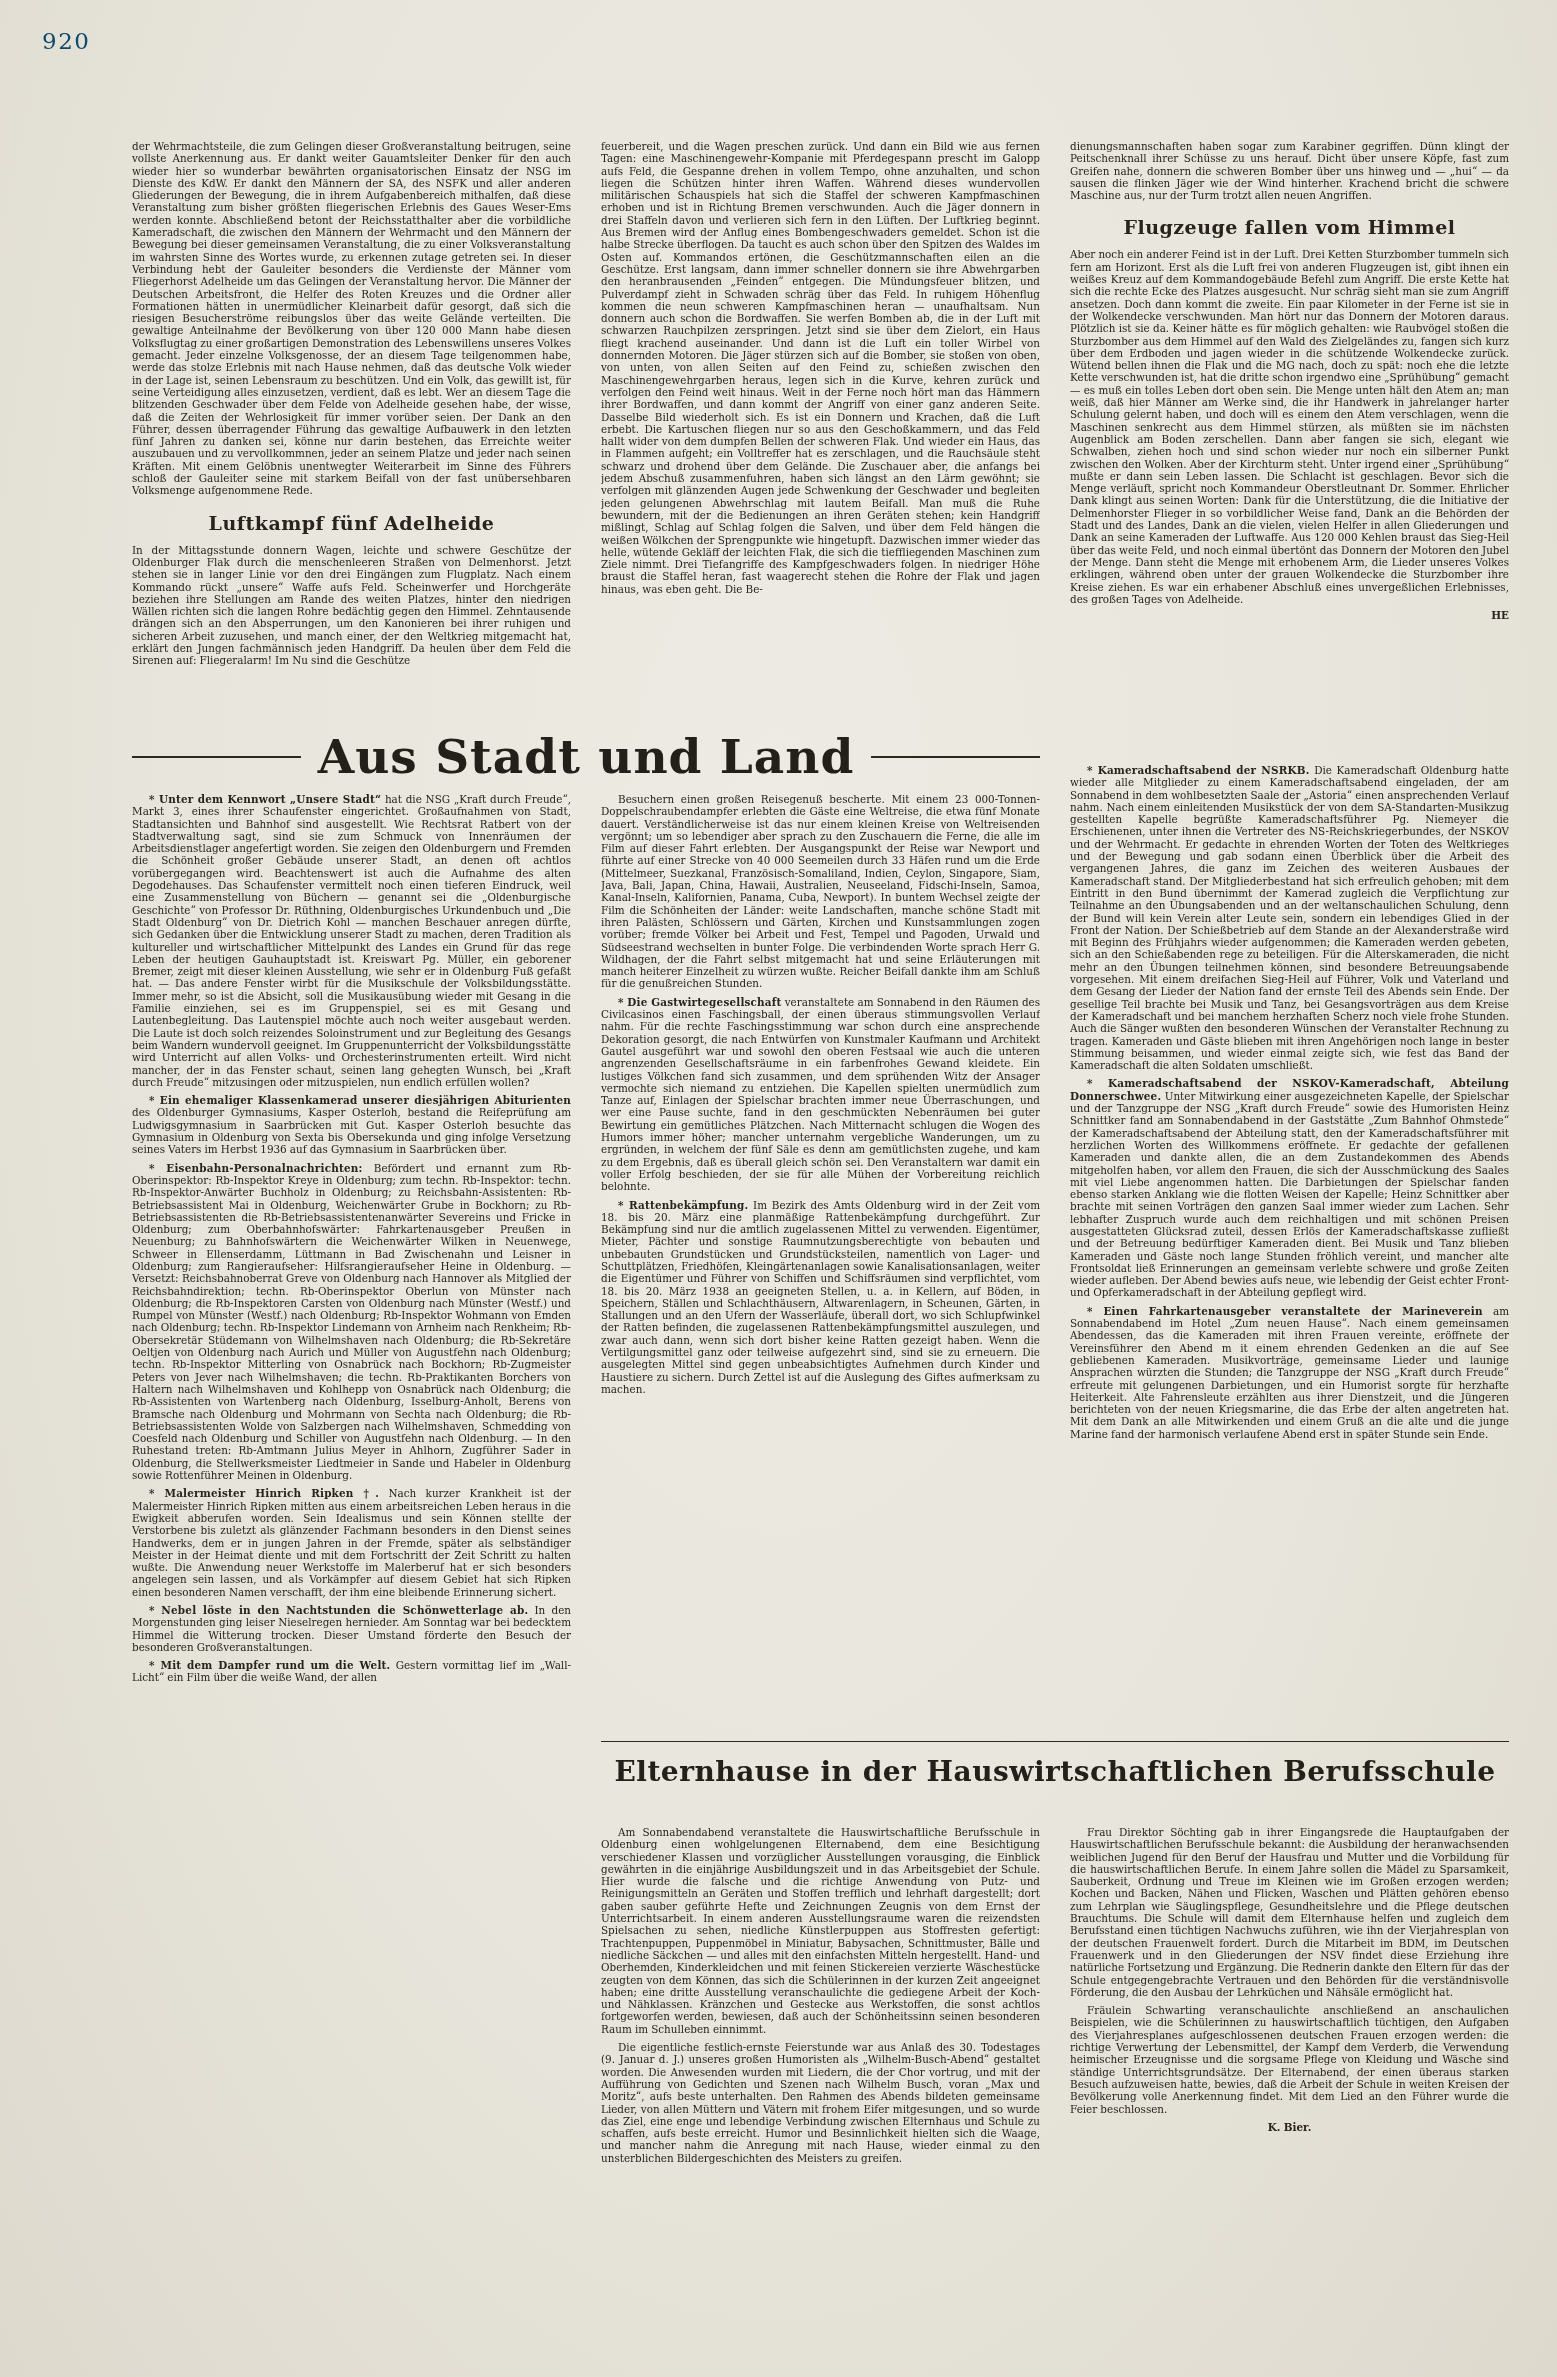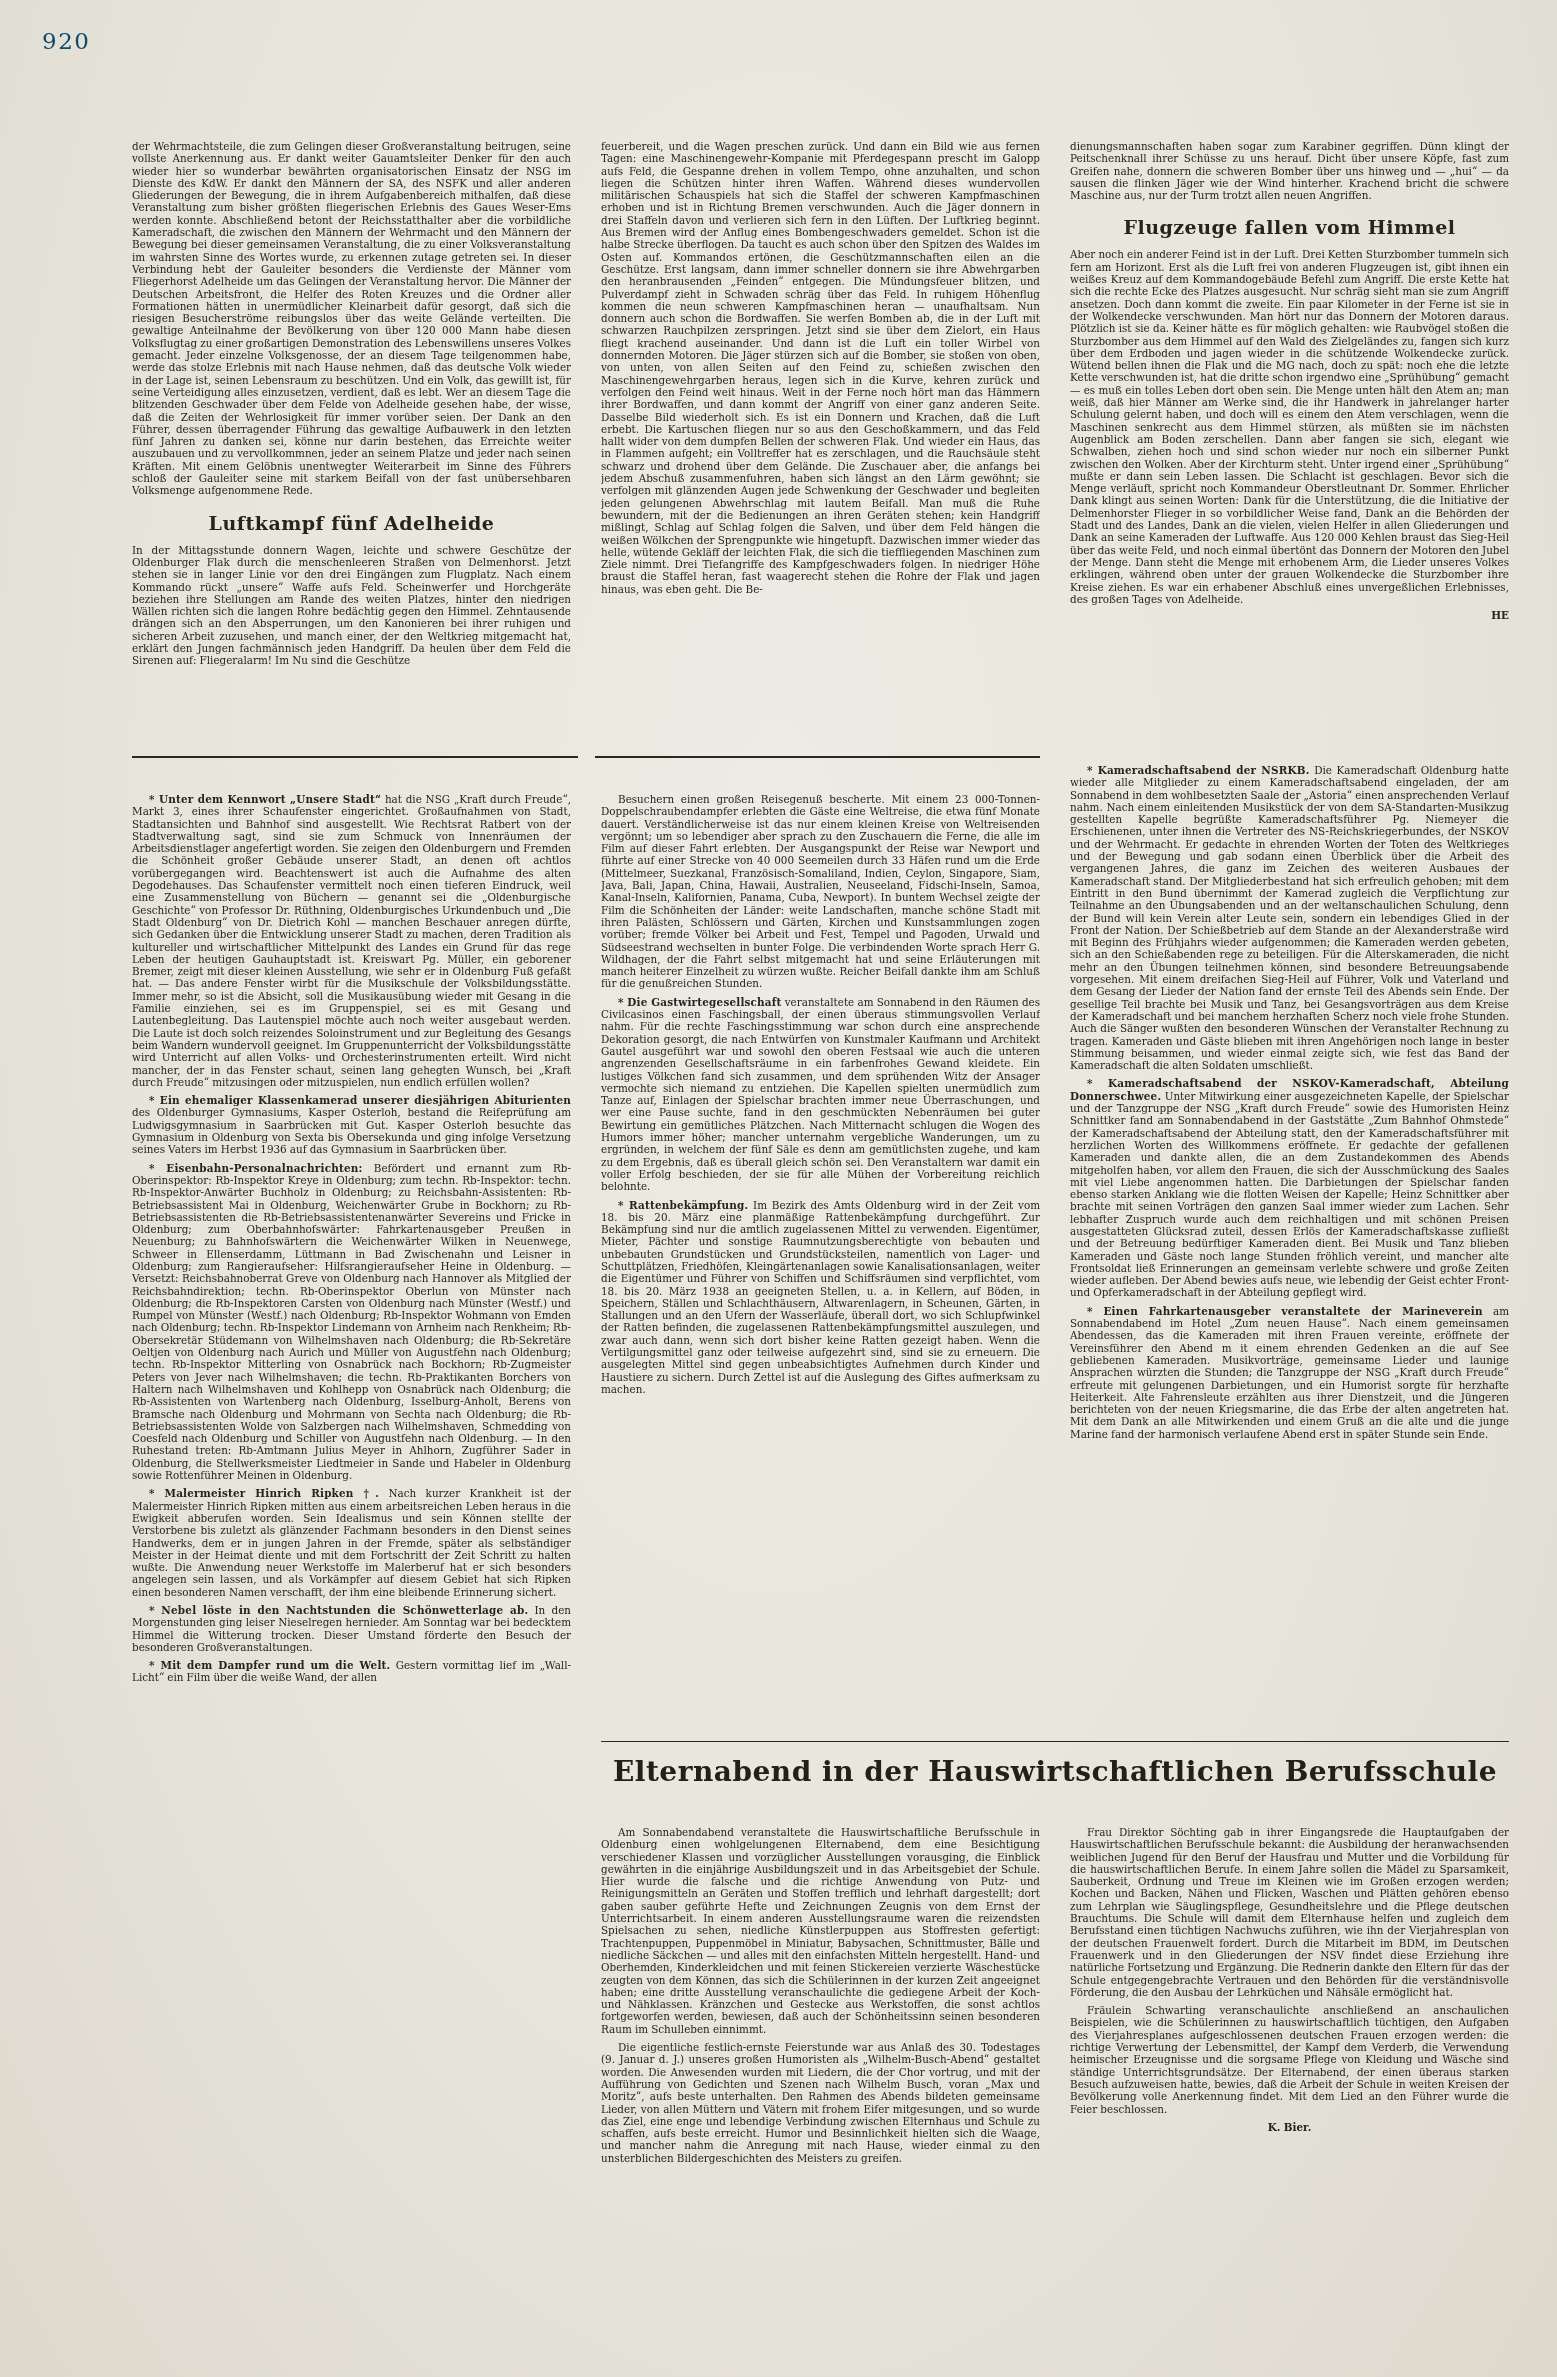--- a/index.html
+++ b/index.html
@@ -47,20 +47,21 @@
 
 <div class="seg body-text" style="left:1070px;top:140px;width:439px;height:575px">
   <p class="flush">dienungsmannschaften haben sogar zum Karabiner gegriffen. Dünn klingt der Peitschenknall ihrer Schüsse zu uns herauf. Dicht über unsere Köpfe, fast zum Greifen nahe, donnern die schweren Bomber über uns hinweg und — „hui“ — da sausen die flinken Jäger wie der Wind hinterher. Krachend bricht die schwere Maschine aus, nur der Turm trotzt allen neuen Angriffen.</p>
   <h3 class="subhead">Flugzeuge fallen vom Himmel</h3>
   <p class="flush">Aber noch ein anderer Feind ist in der Luft. Drei Ketten Sturzbomber tummeln sich fern am Horizont. Erst als die Luft frei von anderen Flugzeugen ist, gibt ihnen ein weißes Kreuz auf dem Kommandogebäude Befehl zum Angriff. Die erste Kette hat sich die rechte Ecke des Platzes ausgesucht. Nur schräg sieht man sie zum Angriff ansetzen. Doch dann kommt die zweite. Ein paar Kilometer in der Ferne ist sie in der Wolkendecke verschwunden. Man hört nur das Donnern der Motoren daraus. Plötzlich ist sie da. Keiner hätte es für möglich gehalten: wie Raubvögel stoßen die Sturzbomber aus dem Himmel auf den Wald des Zielgeländes zu, fangen sich kurz über dem Erdboden und jagen wieder in die schützende Wolkendecke zurück. Wütend bellen ihnen die Flak und die MG nach, doch zu spät: noch ehe die letzte Kette verschwunden ist, hat die dritte schon irgendwo eine „Sprühübung“ gemacht — es muß ein tolles Leben dort oben sein. Die Menge unten hält den Atem an; man weiß, daß hier Männer am Werke sind, die ihr Handwerk in jahrelanger harter Schulung gelernt haben, und doch will es einem den Atem verschlagen, wenn die Maschinen senkrecht aus dem Himmel stürzen, als müßten sie im nächsten Augenblick am Boden zerschellen. Dann aber fangen sie sich, elegant wie Schwalben, ziehen hoch und sind schon wieder nur noch ein silberner Punkt zwischen den Wolken. Aber der Kirchturm steht. Unter irgend einer „Sprühübung“ mußte er dann sein Leben lassen. Die Schlacht ist geschlagen. Bevor sich die Menge verläuft, spricht noch Kommandeur Oberstleutnant Dr. Sommer. Ehrlicher Dank klingt aus seinen Worten: Dank für die Unterstützung, die die Initiative der Delmenhorster Flieger in so vorbildlicher Weise fand, Dank an die Behörden der Stadt und des Landes, Dank an die vielen, vielen Helfer in allen Gliederungen und Dank an seine Kameraden der Luftwaffe. Aus 120 000 Kehlen braust das Sieg-Heil über das weite Feld, und noch einmal übertönt das Donnern der Motoren den Jubel der Menge. Dann steht die Menge mit erhobenem Arm, die Lieder unseres Volkes erklingen, während oben unter der grauen Wolkendecke die Sturzbomber ihre Kreise ziehen. Es war ein erhabener Abschluß eines unvergeßlichen Erlebnisses, des großen Tages von Adelheide.</p>
   <div class="initials">HE</div>
 </div>
 
 <div class="seg section-header" style="left:132px;top:729px;width:908px;height:55px">
   <div class="rule"></div>
+  <div class="section-title">Aus Stadt und Land</div>
   <div class="rule"></div>
 </div>
 
 <div class="seg body-text" style="left:132px;top:793px;width:439px;height:1549px">
 
     <p class="news-item">
       <span class="lead">* Unter dem Kennwort „Unsere Stadt“</span>
       <span>hat die NSG „Kraft durch Freude“, Markt 3, eines ihrer Schaufenster eingerichtet. Großaufnahmen von Stadt, Stadtansichten und Bahnhof sind ausgestellt. Wie Rechtsrat Ratbert von der Stadtverwaltung sagt, sind sie zum Schmuck von Innenräumen der Arbeitsdienstlager angefertigt worden. Sie zeigen den Oldenburgern und Fremden die Schönheit großer Gebäude unserer Stadt, an denen oft achtlos vorübergegangen wird. Beachtenswert ist auch die Aufnahme des alten Degodehauses. Das Schaufenster vermittelt noch einen tieferen Eindruck, weil eine Zusammenstellung von Büchern — genannt sei die „Oldenburgische Geschichte“ von Professor Dr. Rüthning, Oldenburgisches Urkundenbuch und „Die Stadt Oldenburg“ von Dr. Dietrich Kohl — manchen Beschauer anregen dürfte, sich Gedanken über die Entwicklung unserer Stadt zu machen, deren Tradition als kultureller und wirtschaftlicher Mittelpunkt des Landes ein Grund für das rege Leben der heutigen Gauhauptstadt ist. Kreiswart Pg. Müller, ein geborener Bremer, zeigt mit dieser kleinen Ausstellung, wie sehr er in Oldenburg Fuß gefaßt hat. — Das andere Fenster wirbt für die Musikschule der Volksbildungsstätte. Immer mehr, so ist die Absicht, soll die Musikausübung wieder mit Gesang in die Familie einziehen, sei es im Gruppenspiel, sei es mit Gesang und Lautenbegleitung. Das Lautenspiel möchte auch noch weiter ausgebaut werden. Die Laute ist doch solch reizendes Soloinstrument und zur Begleitung des Gesangs beim Wandern wundervoll geeignet. Im Gruppenunterricht der Volksbildungsstätte wird Unterricht auf allen Volks- und Orchesterinstrumenten erteilt. Wird nicht mancher, der in das Fenster schaut, seinen lang gehegten Wunsch, bei „Kraft durch Freude“ mitzusingen oder mitzuspielen, nun endlich erfüllen wollen?</span>
     </p>
 
@@ -120,21 +121,21 @@
       <span>Unter Mitwirkung einer ausgezeichneten Kapelle, der Spielschar und der Tanzgruppe der NSG „Kraft durch Freude“ sowie des Humoristen Heinz Schnittker fand am Sonnabendabend in der Gaststätte „Zum Bahnhof Ohmstede“ der Kameradschaftsabend der Abteilung statt, den der Kameradschaftsführer mit herzlichen Worten des Willkommens eröffnete. Er gedachte der gefallenen Kameraden und dankte allen, die an dem Zustandekommen des Abends mitgeholfen haben, vor allem den Frauen, die sich der Ausschmückung des Saales mit viel Liebe angenommen hatten. Die Darbietungen der Spielschar fanden ebenso starken Anklang wie die flotten Weisen der Kapelle; Heinz Schnittker aber brachte mit seinen Vorträgen den ganzen Saal immer wieder zum Lachen. Sehr lebhafter Zuspruch wurde auch dem reichhaltigen und mit schönen Preisen ausgestatteten Glücksrad zuteil, dessen Erlös der Kameradschaftskasse zufließt und der Betreuung bedürftiger Kameraden dient. Bei Musik und Tanz blieben Kameraden und Gäste noch lange Stunden fröhlich vereint, und mancher alte Frontsoldat ließ Erinnerungen an gemeinsam verlebte schwere und große Zeiten wieder aufleben. Der Abend bewies aufs neue, wie lebendig der Geist echter Front- und Opferkameradschaft in der Abteilung gepflegt wird.</span>
     </p>
 
     <p class="news-item">
       <span class="lead">* Einen Fahrkartenausgeber veranstaltete der Marineverein</span>
       <span>am Sonnabendabend im Hotel „Zum neuen Hause“. Nach einem gemeinsamen Abendessen, das die Kameraden mit ihren Frauen vereinte, eröffnete der Vereinsführer den Abend m it einem ehrenden Gedenken an die auf See gebliebenen Kameraden. Musikvorträge, gemeinsame Lieder und launige Ansprachen würzten die Stunden; die Tanzgruppe der NSG „Kraft durch Freude“ erfreute mit gelungenen Darbietungen, und ein Humorist sorgte für herzhafte Heiterkeit. Alte Fahrensleute erzählten aus ihrer Dienstzeit, und die Jüngeren berichteten von der neuen Kriegsmarine, die das Erbe der alten angetreten hat. Mit dem Dank an alle Mitwirkenden und einem Gruß an die alte und die junge Marine fand der harmonisch verlaufene Abend erst in später Stunde sein Ende.</span>
     </p>
   </div>
 
 <div class="seg eltern-header" style="left:601px;top:1741px;width:908px;height:74px">
-  <h2 class="eltern-headline">Elternabend in der Hauswirtschaftlichen Berufsschule</h2>
+  <h2 class="eltern-headline">Elternhause in der Hauswirtschaftlichen Berufsschule</h2>
 </div>
 
 <div class="seg body-text" style="left:601px;top:1826px;width:439px;height:523px">
 
     <p class="item-para">Am Sonnabendabend veranstaltete die Hauswirtschaftliche Berufsschule in Oldenburg einen wohlgelungenen Elternabend, dem eine Besichtigung verschiedener Klassen und vorzüglicher Ausstellungen vorausging, die Einblick gewährten in die einjährige Ausbildungszeit und in das Arbeitsgebiet der Schule. Hier wurde die falsche und die richtige Anwendung von Putz- und Reinigungsmitteln an Geräten und Stoffen trefflich und lehrhaft dargestellt; dort gaben sauber geführte Hefte und Zeichnungen Zeugnis von dem Ernst der Unterrichtsarbeit. In einem anderen Ausstellungsraume waren die reizendsten Spielsachen zu sehen, niedliche Künstlerpuppen aus Stoffresten gefertigt: Trachtenpuppen, Puppenmöbel in Miniatur, Babysachen, Schnittmuster, Bälle und niedliche Säckchen — und alles mit den einfachsten Mitteln hergestellt. Hand- und Oberhemden, Kinderkleidchen und mit feinen Stickereien verzierte Wäschestücke zeugten von dem Können, das sich die Schülerinnen in der kurzen Zeit angeeignet haben; eine dritte Ausstellung veranschaulichte die gediegene Arbeit der Koch- und Nähklassen. Kränzchen und Gestecke aus Werkstoffen, die sonst achtlos fortgeworfen werden, bewiesen, daß auch der Schönheitssinn seinen besonderen Raum im Schulleben einnimmt.</p>
 
     <p class="item-para">Die eigentliche festlich-ernste Feierstunde war aus Anlaß des 30. Todestages (9. Januar d. J.) unseres großen Humoristen als „Wilhelm-Busch-Abend“ gestaltet worden. Die Anwesenden wurden mit Liedern, die der Chor vortrug, und mit der Aufführung von Gedichten und Szenen nach Wilhelm Busch, voran „Max und Moritz“, aufs beste unterhalten. Den Rahmen des Abends bildeten gemeinsame Lieder, von allen Müttern und Vätern mit frohem Eifer mitgesungen, und so wurde das Ziel, eine enge und lebendige Verbindung zwischen Elternhaus und Schule zu schaffen, aufs beste erreicht. Humor und Besinnlichkeit hielten sich die Waage, und mancher nahm die Anregung mit nach Hause, wieder einmal zu den unsterblichen Bildergeschichten des Meisters zu greifen.</p>
   </div>
 
 <div class="seg body-text" style="left:1070px;top:1826px;width:439px;height:523px">

